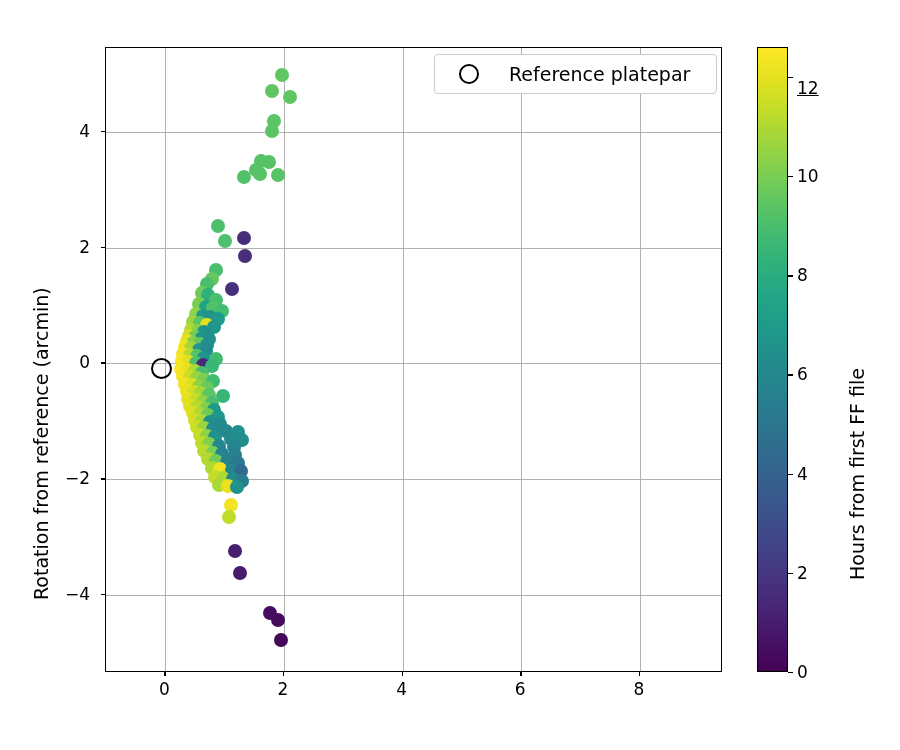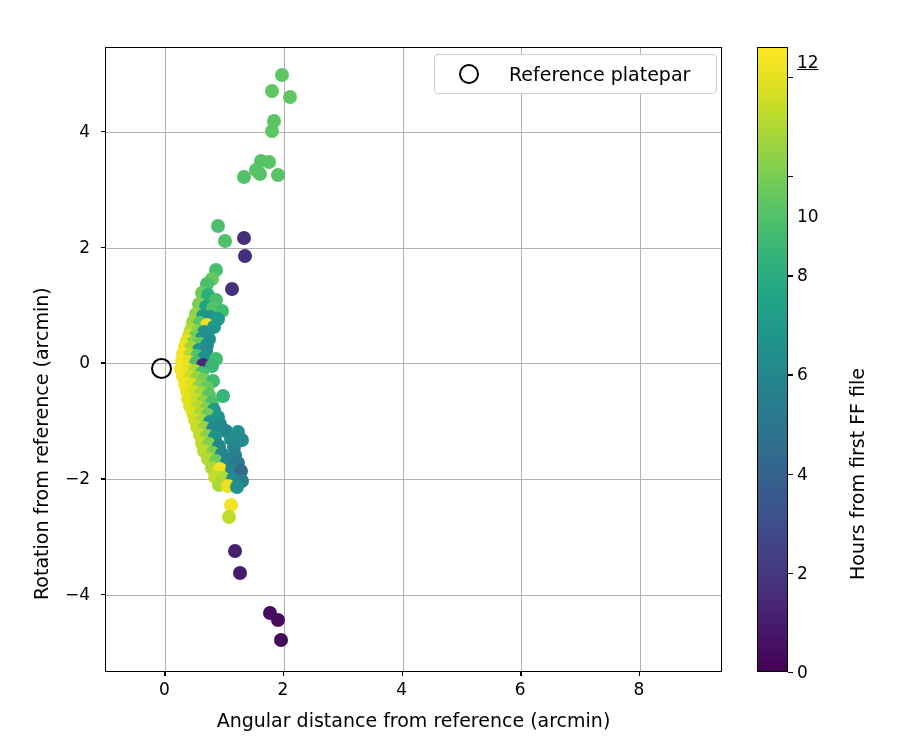--- a/index.html
+++ b/index.html
@@ -367,35 +367,34 @@
       <div class="tickmark-y" style="top: 478.134px;"></div>
       <div class="ytick" style="top: 478.134px;">−2</div>
       <div class="tickmark-y" style="top: 362.394px;"></div>
       <div class="ytick" style="top: 362.394px;">0</div>
       <div class="tickmark-y" style="top: 246.653px;"></div>
       <div class="ytick" style="top: 246.653px;">2</div>
       <div class="tickmark-y" style="top: 130.912px;"></div>
       <div class="ytick" style="top: 130.912px;">4</div>
     </div>
 
-  <div class="xlabel">Angular distance from reference (arcmin)</div>
   <div class="ylabel">Rotation from reference (arcmin)</div>
 
   <div id="cbar" style="background: linear-gradient(rgb(253, 231, 37) 0%, rgb(228, 225, 32) 5%, rgb(194, 220, 41) 10%, rgb(159, 213, 61) 15%, rgb(125, 206, 81) 20%, rgb(93, 197, 99) 25%, rgb(66, 187, 113) 30%, rgb(46, 176, 125) 35%, rgb(34, 165, 134) 40%, rgb(31, 153, 138) 45%, rgb(34, 141, 141) 50%, rgb(38, 130, 142) 55%, rgb(43, 119, 142) 60%, rgb(48, 107, 142) 65%, rgb(54, 94, 141) 70%, rgb(60, 82, 139) 75%, rgb(66, 68, 135) 80%, rgb(70, 53, 127) 85%, rgb(72, 37, 116) 90%, rgb(71, 19, 102) 95%, rgb(68, 1, 84) 100%);"></div>
   <div id="cbticks-layer">
       <div class="cbtick-mark" style="top: 672px;"></div>
       <div class="cbtick-label" style="top: 672px;">0</div>
       <div class="cbtick-mark" style="top: 572.794px;"></div>
       <div class="cbtick-label" style="top: 572.794px;">2</div>
       <div class="cbtick-mark" style="top: 473.587px;"></div>
       <div class="cbtick-label" style="top: 473.587px;">4</div>
       <div class="cbtick-mark" style="top: 374.381px;"></div>
       <div class="cbtick-label" style="top: 374.381px;">6</div>
       <div class="cbtick-mark" style="top: 275.175px;"></div>
       <div class="cbtick-label" style="top: 275.175px;">8</div>
       <div class="cbtick-mark" style="top: 175.968px;"></div>
-      <div class="cbtick-label" style="top: 175.968px; margin-top: 40px;">10</div>
+      <div class="cbtick-label" style="top: 175.968px;">10</div>
       <div class="cbtick-mark" style="top: 76.7619px;"></div>
-      <div class="cbtick-label" style="top: 62px; text-decoration: underline;">12</div>
+      <div class="cbtick-label" style="top: 88px; text-decoration: underline;">12</div>
     </div>
   <div class="cblabel">Hours from first FF file</div>
 
 </div>
 
 </body></html>

